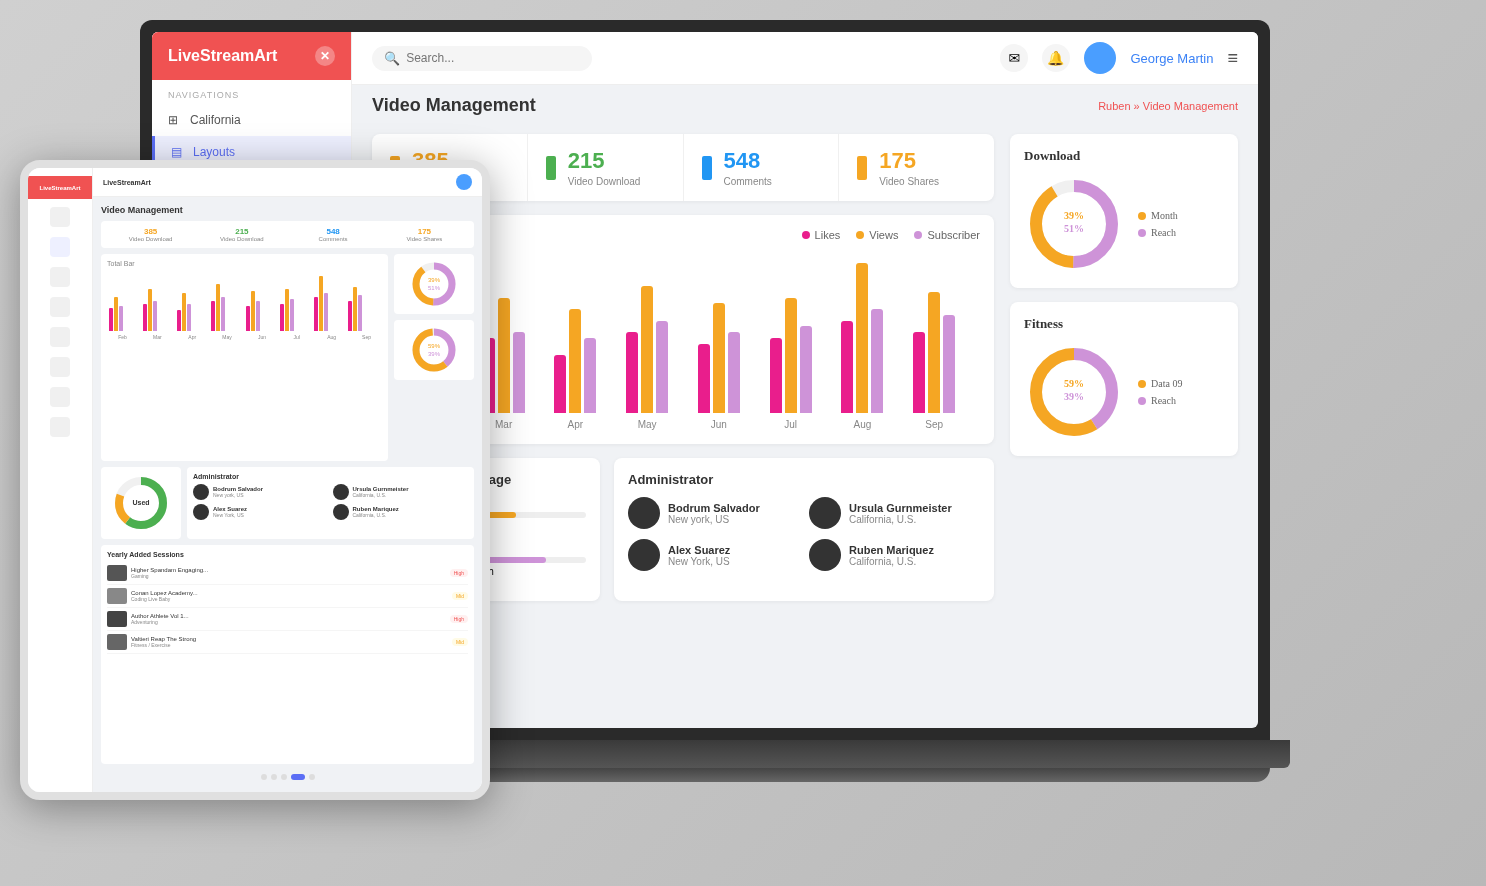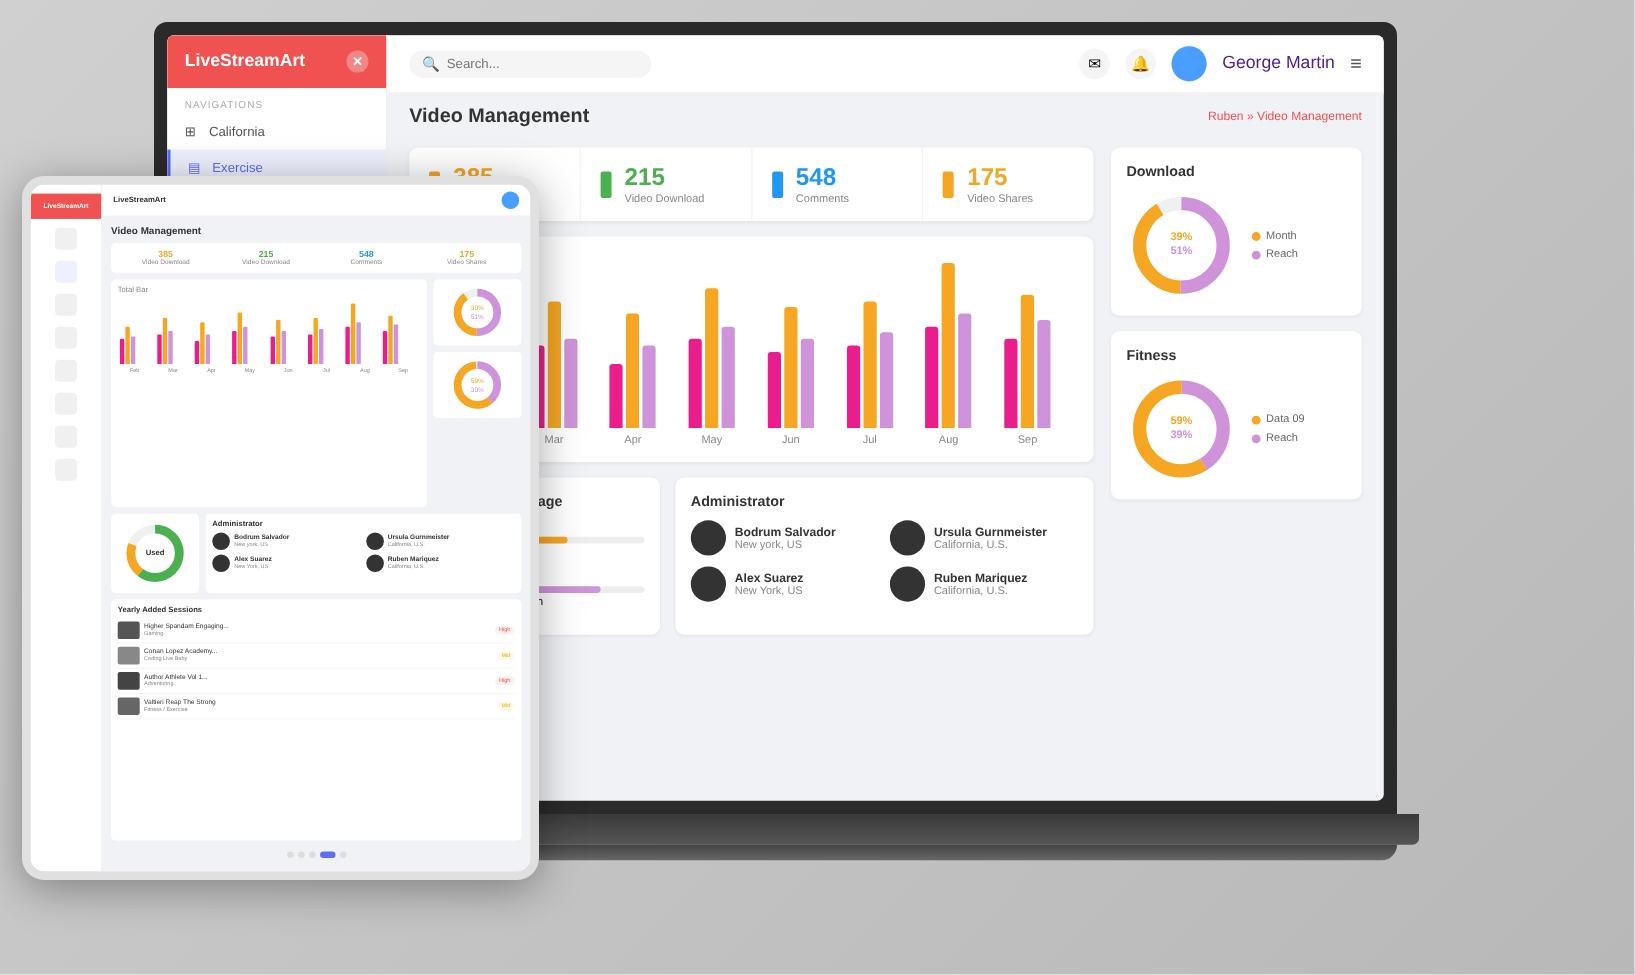--- a/index.html
+++ b/index.html
@@ -168,41 +168,42 @@
       background: #f5f5f5;
       border-radius: 50%;
       display: flex; align-items: center; justify-content: center;
       font-size: 14px; cursor: pointer;
     }
     .user-avatar {
       width: 32px; height: 32px;
       background: #4a9eff;
       border-radius: 50%;
     }
-    .user-name { font-size: 16px; color: #4c1d95; }
+    .user-name { font-size: 13px; color: #3b82f6; }
     .hamburger { font-size: 18px; color: #555; cursor: pointer; }
 
     .page-body {
       flex: 1;
       padding: 16px 20px;
       overflow-y: auto;
       display: flex;
       gap: 16px;
     }
     .page-left {
       flex: 1;
       display: flex;
       flex-direction: column;
       gap: 14px;
     }
     .page-right {
       width: 260px;
       display: flex;
       flex-direction: column;
       gap: 14px;
+      font-family: Liberation Serif, serif;
     }
 
     .page-header {
       padding: 10px 20px 2px;
       display: flex;
       align-items: center;
       justify-content: space-between;
     }
     .page-title { font-size: 18px; font-weight: 600; color: #333; }
     .breadcrumb { font-size: 11px; color: #888; }
@@ -584,21 +585,21 @@
               <span>LiveStreamArt</span>
               <div class="sidebar-brand-close">✕</div>
             </div>
             <div class="sidebar-nav-label">NAVIGATIONS</div>
             <div class="sidebar-item">
               <span class="sidebar-icon">⊞</span>
               <span>California</span>
             </div>
             <div class="sidebar-item active">
               <span class="sidebar-icon">▤</span>
-              <span>Exercise</span>
+              <span>Layouts</span>
             </div>
           </div>
 
           <div class="main-content">
 
             <div class="top-bar">
               <div class="search-box">
                 <span style="color:#aaa;font-size:13px;">🔍</span>
                 <input type="text" placeholder="Search..." style="">
               </div>
@@ -648,20 +649,34 @@
                   <div class="stat-card">
                     <div class="stat-icon" style="background:#f5a623;"></div>
                     <div>
                       <div class="stat-value" style="color:#f5a623;">175</div>
                       <div class="stat-label">Video Shares</div>
                     </div>
                   </div>
                 </div>
 
                 <div class="chart-section">
+                  <div class="chart-legend">
+                    <div class="legend-item">
+                      <div class="legend-dot" style="background:#e91e8c;"></div>
+                      <span>Likes</span>
+                    </div>
+                    <div class="legend-item">
+                      <div class="legend-dot" style="background:#f5a623;"></div>
+                      <span>Views</span>
+                    </div>
+                    <div class="legend-item">
+                      <div class="legend-dot" style="background:#ce93d8;"></div>
+                      <span>Subscriber</span>
+                    </div>
+                  </div>
                   <div class="bar-chart" id="bar-chart-container">
 
                   <div class="bar-group">
                         <div class="bar" style="height: 63.4615px; background: rgb(233, 30, 140);"></div>
                         <div class="bar" style="height: 92.3077px; background: rgb(245, 166, 35);"></div>
                         <div class="bar" style="height: 69.2308px; background: rgb(206, 147, 216);"></div>
                       </div>
                       <div class="bar-group">
                         <div class="bar" style="height: 75px; background: rgb(233, 30, 140);"></div>
                         <div class="bar" style="height: 115.385px; background: rgb(245, 166, 35);"></div>

